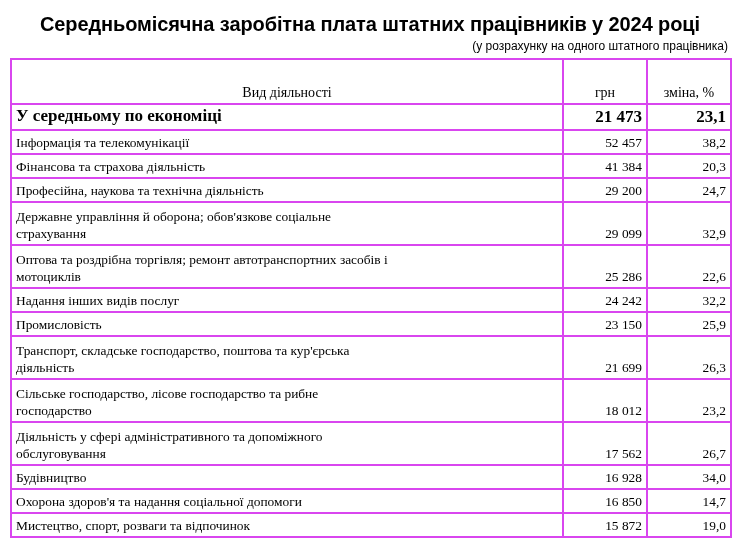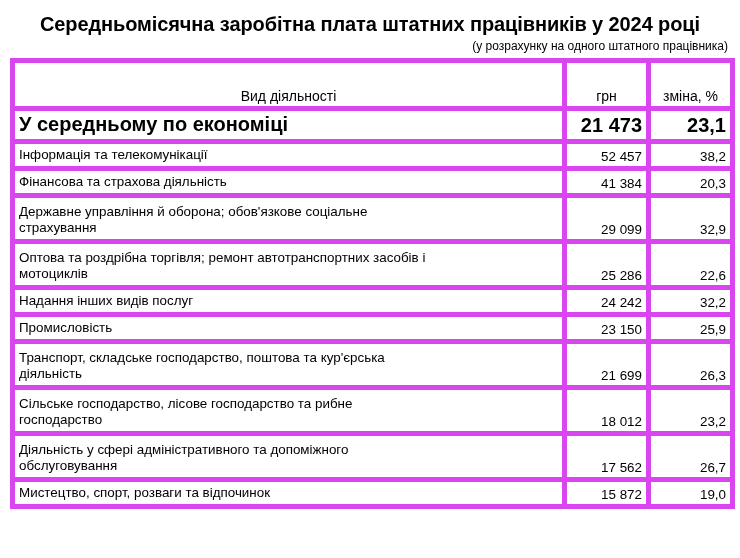--- a/index.html
+++ b/index.html
@@ -33,23 +33,24 @@
     line-height: 1.2;
     margin: 0 2px 5px 0;
   }
   table.salary {
     border-collapse: collapse;
     width: 720px;
     table-layout: fixed;
     font-size: 13.4px;
   }
   table.salary td, table.salary th {
-    border: 5px solid #d946ef;
+    border: 2px solid #d946ef;
     vertical-align: bottom;
     padding: 1px 4px 2px 4px;
+    font-family: Liberation Serif, serif;
   }
   thead th {
     text-align: center;
     vertical-align: middle;
     font-weight: normal;
     font-size: 14px;
     height: 40px;
   }
   col.c-name { width: 552px; }
   col.c-val  { width: 84px; }
@@ -59,21 +60,21 @@
     text-align: left;
     line-height: 1.22;
   }
   td.val, td.chg {
     text-align: right;
     white-space: nowrap;
     padding-right: 6px;
   }
   tr.total td {
     font-weight: bold;
-    font-size: 20px;
+    font-size: 17px;
   }
   td.name .l2 { display: block; }
   .two-line { height: 38px; margin-left: 20px; }
   .one-line { height: 19px; }
 </style>
 </head>
 <body>
 
 <div class="page">
 
@@ -103,20 +104,25 @@
           <td class="name one-line"><span>Інформація та телекомунікації</span></td>
           <td class="val">52 457</td>
           <td class="chg">38,2</td>
         </tr>
         <tr>
           <td class="name one-line"><span>Фінансова та страхова діяльність</span></td>
           <td class="val">41 384</td>
           <td class="chg">20,3</td>
         </tr>
         <tr>
+          <td class="name one-line"><span>Професійна, наукова та технічна діяльність</span></td>
+          <td class="val">29 200</td>
+          <td class="chg">24,7</td>
+        </tr>
+        <tr>
           <td class="name two-line"><span>Державне управління й оборона; обов'язкове соціальне</span><span class="l2">страхування</span></td>
           <td class="val">29 099</td>
           <td class="chg">32,9</td>
         </tr>
         <tr>
           <td class="name two-line"><span>Оптова та роздрібна торгівля; ремонт автотранспортних засобів і</span><span class="l2">мотоциклів</span></td>
           <td class="val">25 286</td>
           <td class="chg">22,6</td>
         </tr>
         <tr>
@@ -138,20 +144,30 @@
           <td class="name two-line"><span>Сільське господарство, лісове господарство та рибне</span><span class="l2">господарство</span></td>
           <td class="val">18 012</td>
           <td class="chg">23,2</td>
         </tr>
         <tr>
           <td class="name two-line"><span>Діяльність у сфері адміністративного та допоміжного</span><span class="l2">обслуговування</span></td>
           <td class="val">17 562</td>
           <td class="chg">26,7</td>
         </tr>
         <tr>
+          <td class="name one-line"><span>Будівництво</span></td>
+          <td class="val">16 928</td>
+          <td class="chg">34,0</td>
+        </tr>
+        <tr>
+          <td class="name one-line"><span>Охорона здоров'я та надання соціальної допомоги</span></td>
+          <td class="val">16 850</td>
+          <td class="chg">14,7</td>
+        </tr>
+        <tr>
           <td class="name one-line"><span>Мистецтво, спорт, розваги та відпочинок</span></td>
           <td class="val">15 872</td>
           <td class="chg">19,0</td>
         </tr>
       </tbody>
   </table>
 
 </div>
 
 </body></html>

